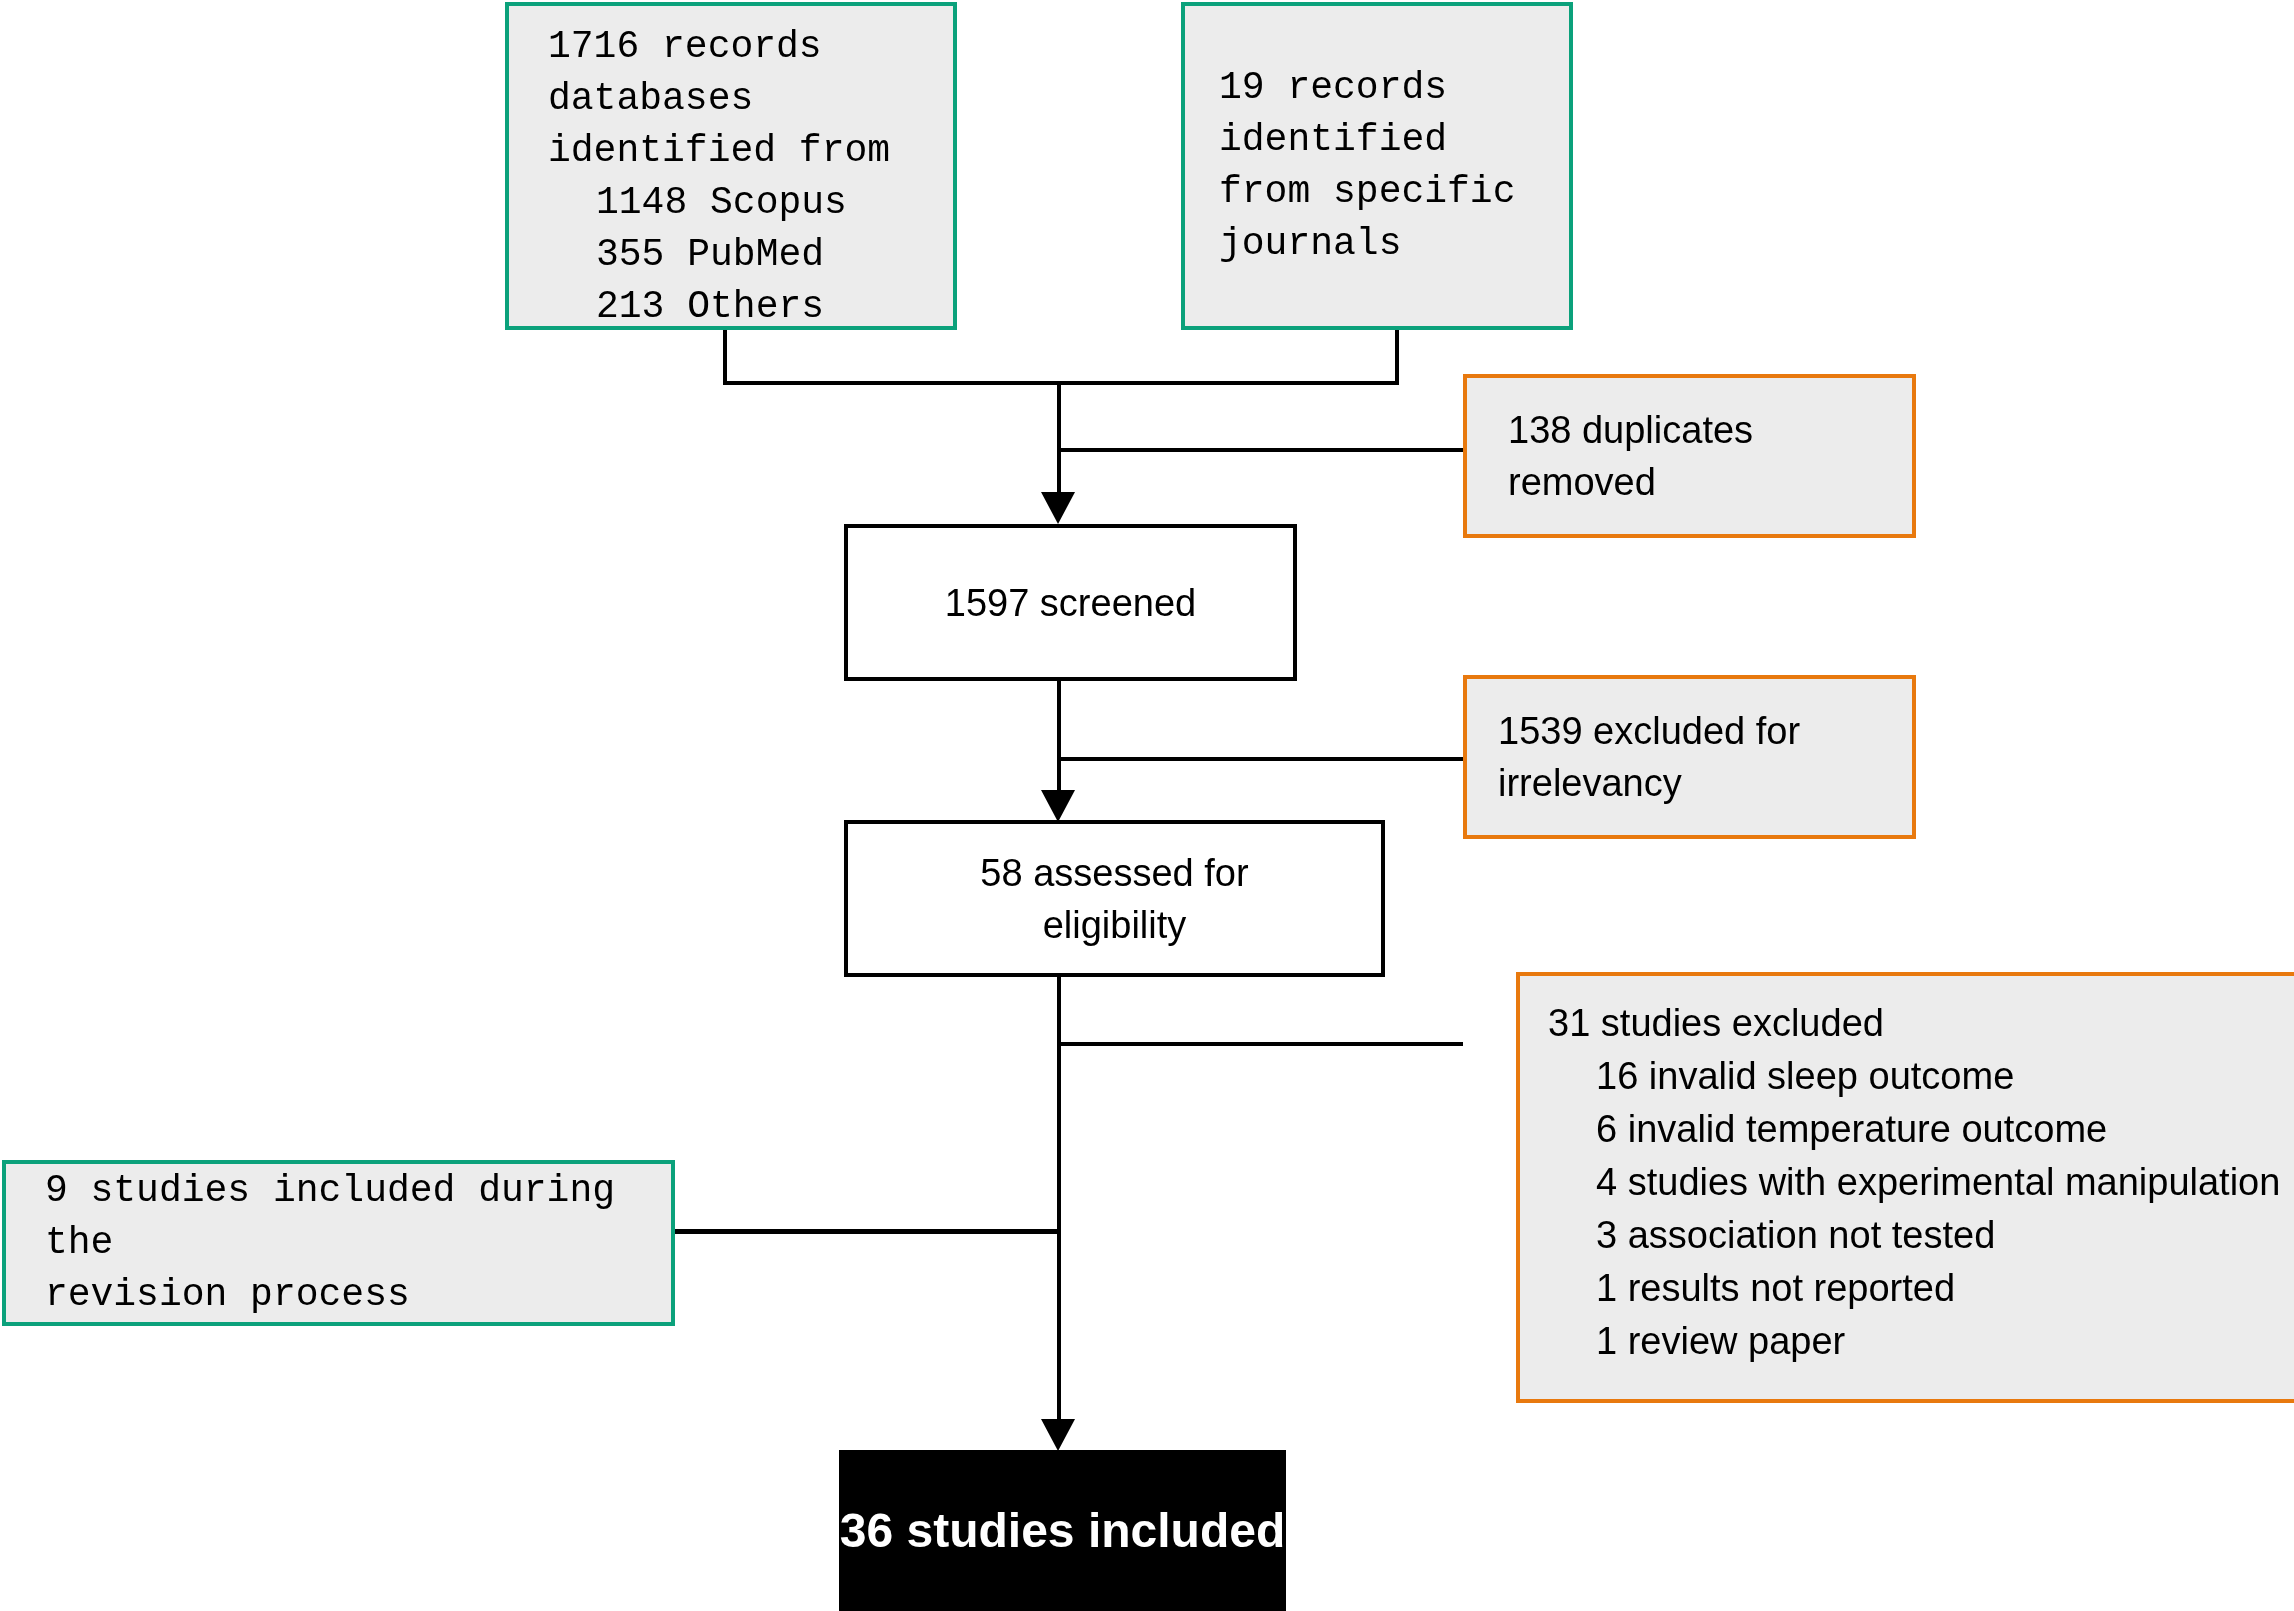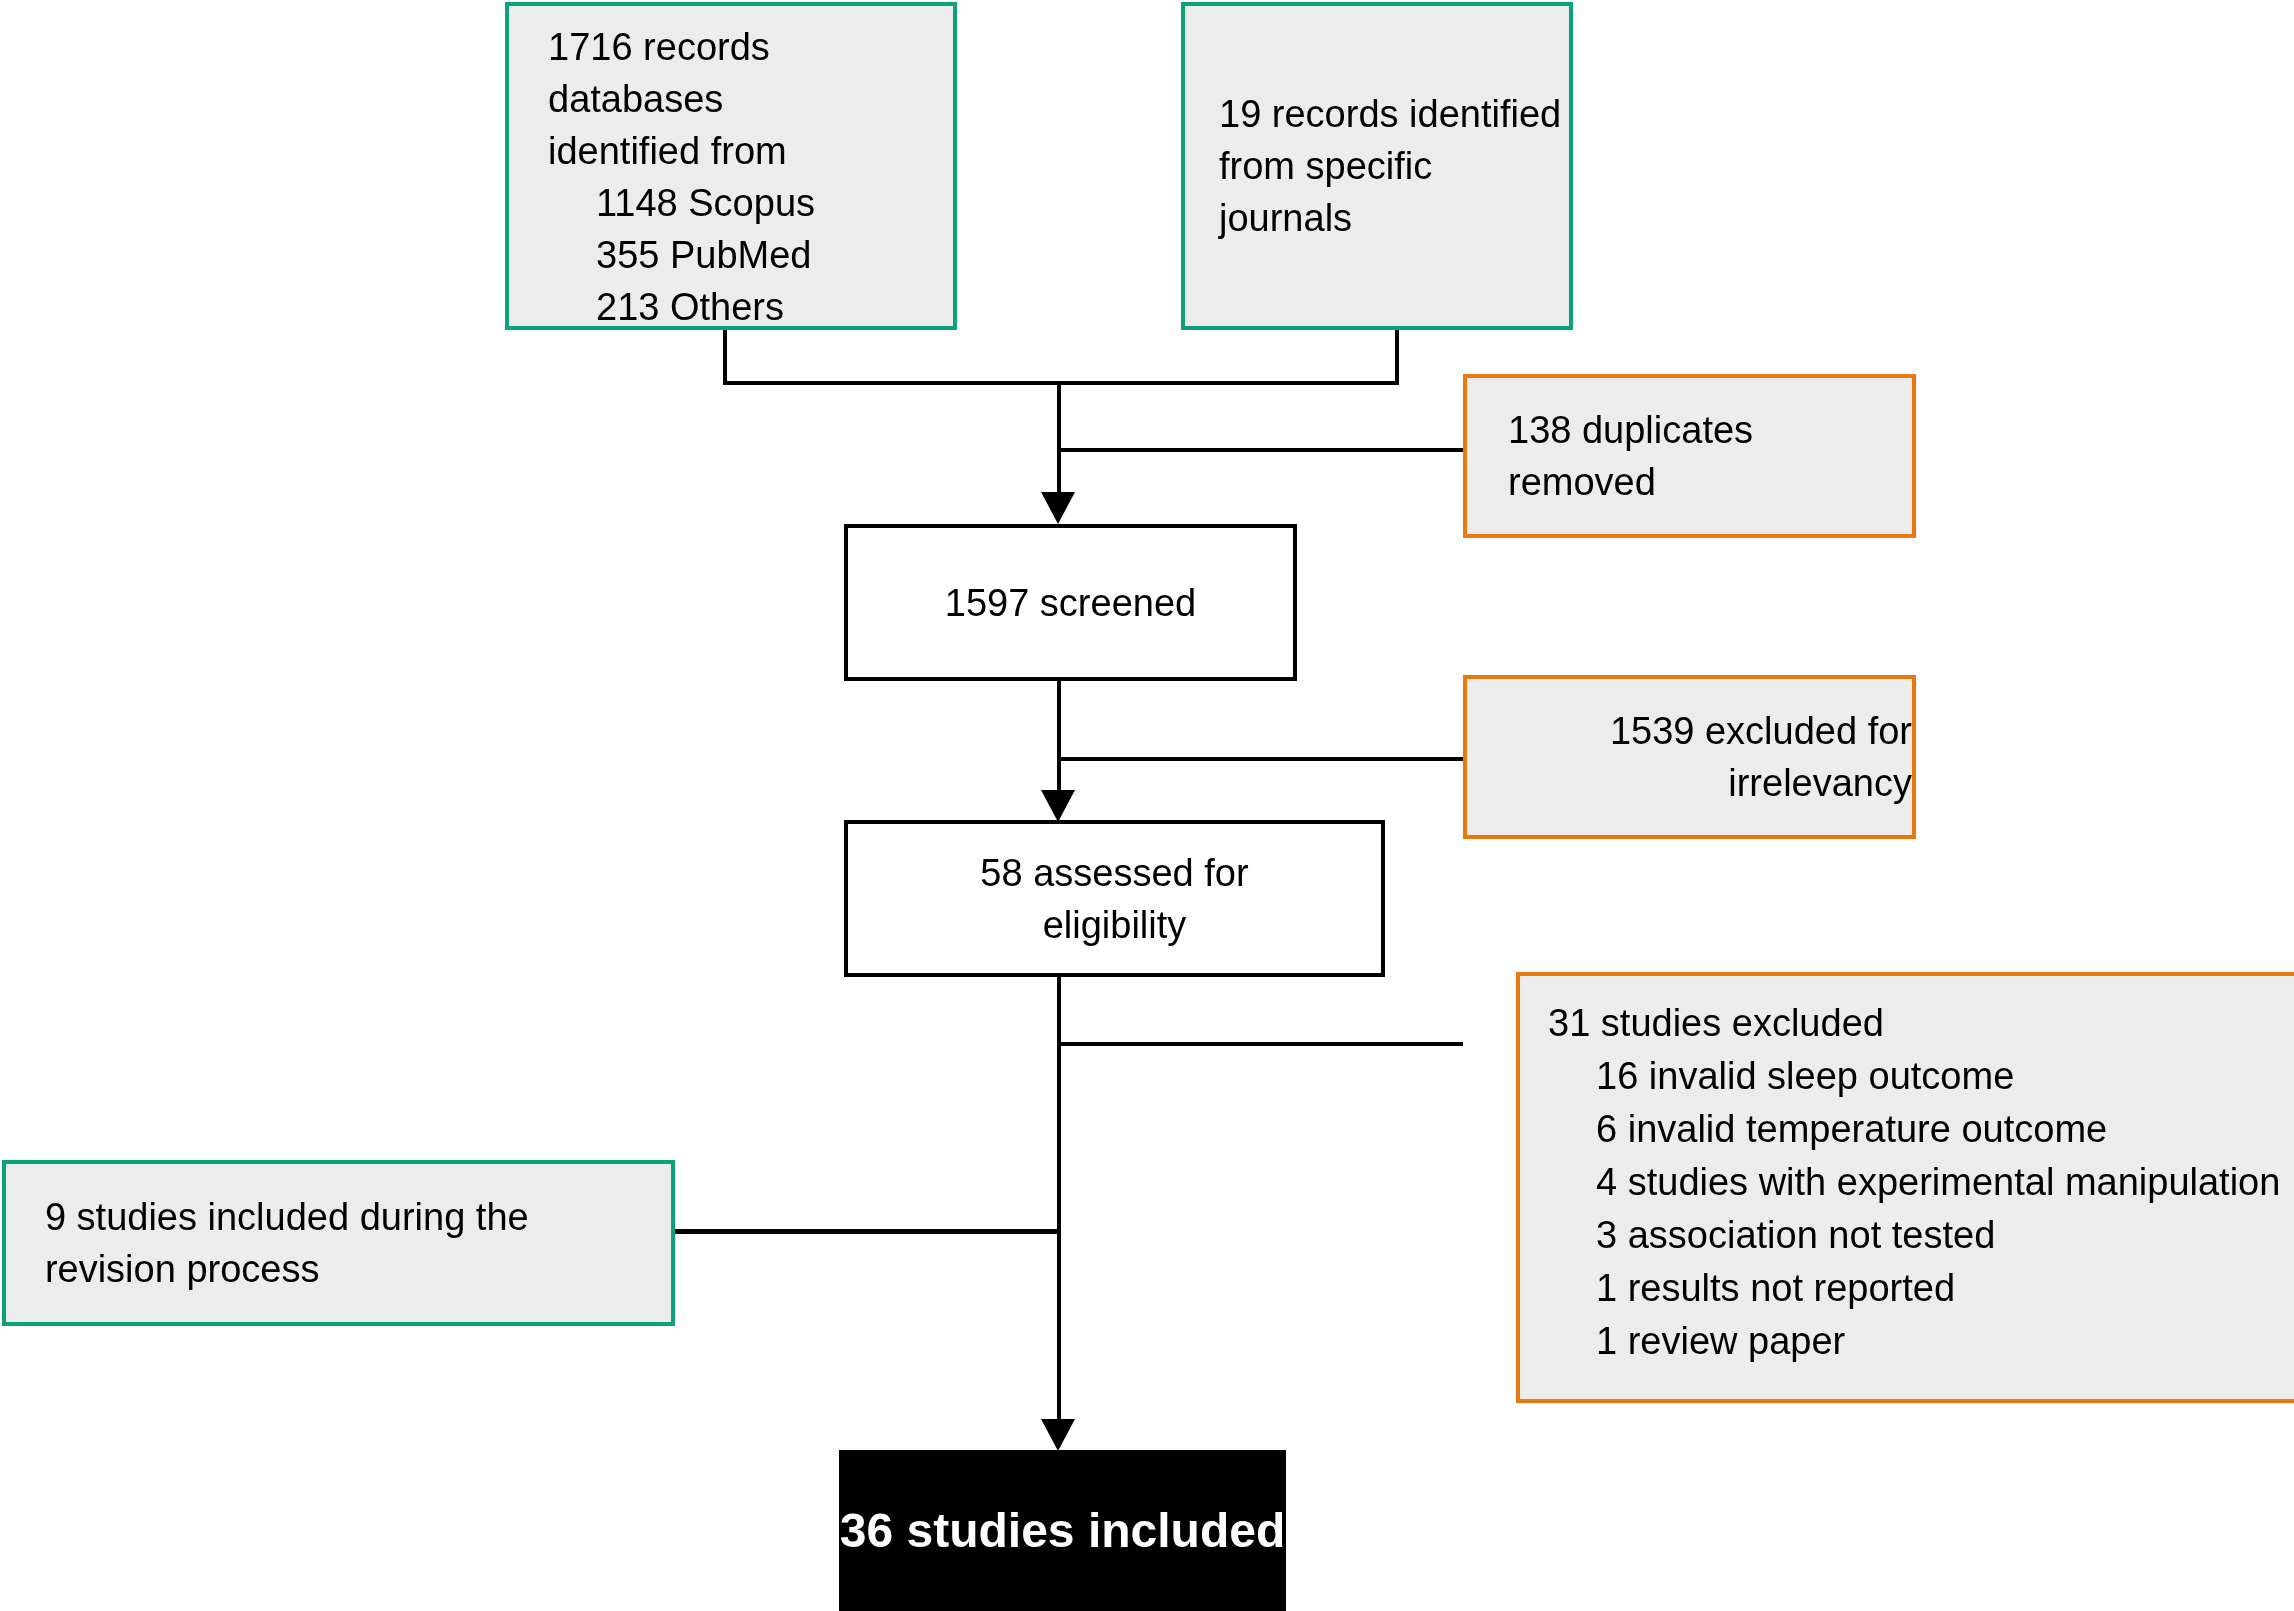--- a/index.html
+++ b/index.html
@@ -11,21 +11,21 @@
     color:#000;
   }
   .box{
     position:absolute;
     box-sizing:border-box;
     background:#ececec;
     font-size:38px;
     line-height:52px;
     color:#000;
   }
-  .green-border{border:4.7px solid #0ba17b;}
+  .green-border{border:4.7px solid #0ba17b;font-family:Liberation Mono, monospace;}
   .orange-border{border:4.7px solid #e8790e;}
   .plain{background:#ffffff;border:4.7px solid #000000;}
   .vcenter{display:flex;flex-direction:column;justify-content:center;}
   .ccenter{display:flex;flex-direction:column;justify-content:center;align-items:center;text-align:right;}
   .final{
     background:#000000;color:#ffffff;
     font-weight:bold;font-size:48px;
     display:flex;align-items:center;justify-content:center;text-align:right;
   }
   .indent{padding-left:48px;}
@@ -58,21 +58,21 @@
 
   <div class="box orange-border vcenter" style="left:1463px;top:374px;width:453px;height:164px;padding-left:41px;">
     <div>138 duplicates</div>
     <div>removed</div>
   </div>
 
   <div class="box plain ccenter" style="left:844px;top:524px;width:453px;height:157px;">
     <div>1597 screened</div>
   </div>
 
-  <div class="box orange-border vcenter" style="left:1463px;top:675px;width:453px;height:164px;padding-left:43px;align-items:flex-end;">
+  <div class="box orange-border vcenter" style="left:1463px;top:675px;width:453px;height:164px;padding-left:31px;">
     <div>1539 excluded for</div>
     <div>irrelevancy</div>
   </div>
 
   <div class="box plain ccenter" style="left:844px;top:820px;width:541px;height:157px;">
     <div>58 assessed for</div>
     <div>eligibility</div>
   </div>
 
   <div class="box orange-border" style="left:1516px;top:972px;width:828px;height:431px;padding:20.5px 5.6px 0 28px;line-height:53px;">

